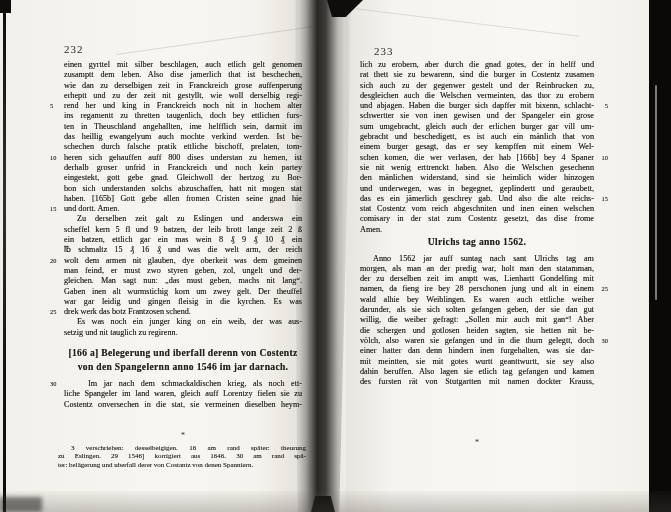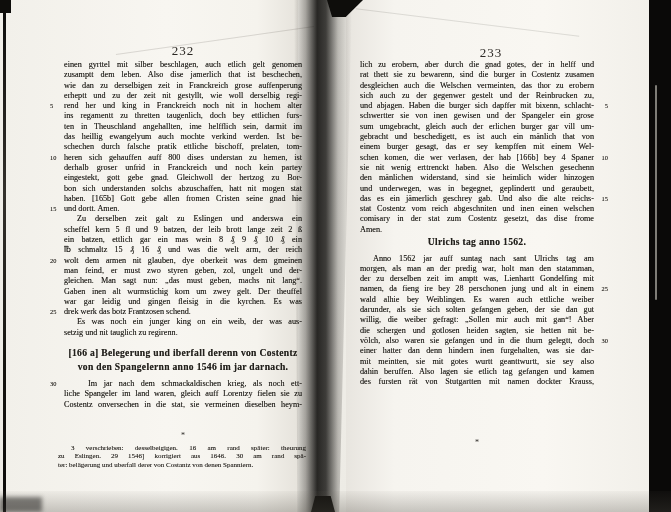--- a/index.html
+++ b/index.html
@@ -25,21 +25,21 @@
   .corner-tl{position:absolute;left:0;top:0;width:11px;height:13px;background:#0e0d0b;}
   .edge-right-bar{position:absolute;left:649px;top:0;width:22px;height:512px;background:#0a0908;}
   .edge-right-streak{position:absolute;left:655px;top:85px;width:2px;height:215px;
       background:rgba(222,218,210,.55);border-radius:2px;}
   .bottom-shade{position:absolute;left:0;top:491px;width:671px;height:21px;
       background:linear-gradient(180deg,rgba(120,115,105,.05),rgba(85,81,73,.30));}
   .corner-bl{position:absolute;left:0;top:497px;width:42px;height:15px;background:rgba(20,18,15,.5);filter:blur(2px);}
   .crease-l{position:absolute;left:115px;top:40px;width:200px;height:1px;background:rgba(60,55,48,.16);transform:rotate(-8deg);}
   .crease-r{position:absolute;left:355px;top:22px;width:225px;height:1px;background:rgba(60,55,48,.14);transform:rotate(7deg);}
   
-  .pnum{position:absolute;font-size:13px;letter-spacing:1px;text-align:center;color:#2a2723;}
+  .pnum{position:absolute;font-size:11px;letter-spacing:1px;text-align:left;color:#2a2723;}
   .pnum.left{left:64px;top:43px;width:238px;}
   .pnum.right{left:374px;top:45px;width:234px;}
   
   .textcol{position:absolute;font-size:8.2px;line-height:10.3px;
       text-shadow:0 0 .35px rgba(35,32,28,.55);}
   .textcol.left{left:64px;top:60px;width:238px;}
   .textcol.right{left:360px;top:60px;width:234px;}
   .tline{position:relative;height:10.3px;white-space:nowrap;
       text-align:justify;text-align-last:justify;}
   .tline.last{text-align-last:left;}
@@ -108,22 +108,22 @@
       <div class="tline last"><span>setzig und nit tauglich zu regirenn.</span></div>
       <div class="tline h1"><span>[166 a] Belegerung und iberfall derenn von Costentz</span></div>
       <div class="tline h2"><span>von den Spangelernn anno 1546 im jar darnach.</span></div>
       <div class="tline inbig"><span>Im jar nach dem schmackaldischen krieg, als noch ett-</span><span class="lnum">30</span></div>
       <div class="tline "><span>liche Spangeler im land waren, gleich auff Lorentzy fielen sie zu</span></div>
       <div class="tline "><span>Costentz onversechen in die stat, sie vermeinen dieselben heym-</span></div>
     </div>
   <div class="textcol right numside-right">
       <div class="tline "><span>lich zu erobern, aber durch die gnad gotes, der in helff und</span></div>
       <div class="tline "><span>rat thett sie zu bewarenn, sind die burger in Costentz zusamen</span></div>
+      <div class="tline "><span>sich auch zu der gegenwer gestelt und der Reinbrucken zu,</span></div>
       <div class="tline "><span>desgleichen auch die Welschen vermeinten, das thor zu erobern</span></div>
-      <div class="tline "><span>sich auch zu der gegenwer gestelt und der Reinbrucken zu,</span></div>
       <div class="tline "><span>und abjagen. Haben die burger sich dapffer mit bixenn, schlacht-</span><span class="lnum">5</span></div>
       <div class="tline "><span>schwertter sie von inen gewisen und der Spangeler ein grose</span></div>
       <div class="tline "><span>sum umgebracht, gleich auch der erlichen burger gar vill um-</span></div>
       <div class="tline "><span>gebracht und beschedigett, es ist auch ein mänlich that von</span></div>
       <div class="tline "><span>einem burger gesagt, das er sey kempffen mit einem Wel-</span></div>
       <div class="tline "><span>schen komen, die wer verlasen, der hab [166b] bey 4 Spaner</span><span class="lnum">10</span></div>
       <div class="tline "><span>sie nit wenig erttrenckt haben. Also die Welschen gesechenn</span></div>
       <div class="tline "><span>den mänlichen widerstand, sind sie heimlich wider hinzogen</span></div>
       <div class="tline "><span>und underwegen, was in begegnet, geplindertt und geraubett,</span></div>
       <div class="tline "><span>das es ein jämerlich geschrey gab. Und also die alte reichs-</span><span class="lnum">15</span></div>

